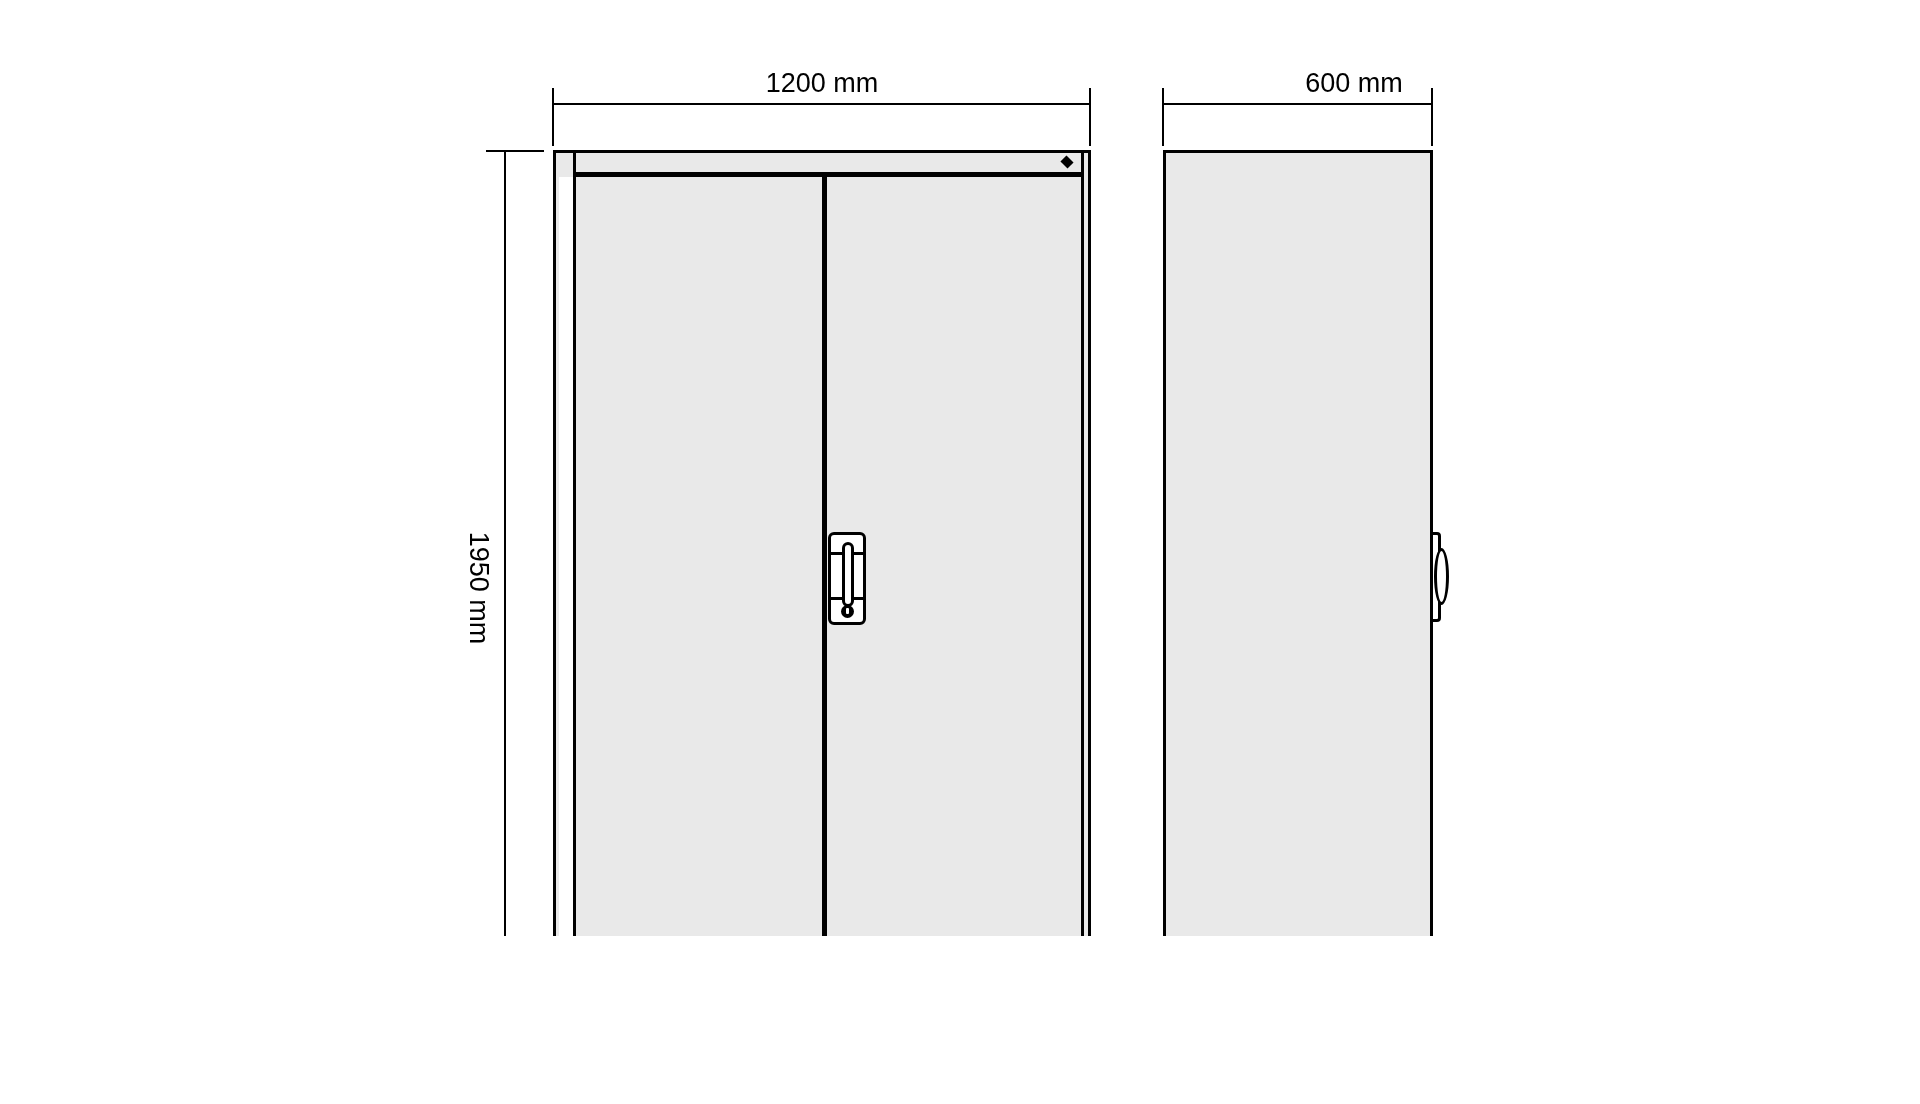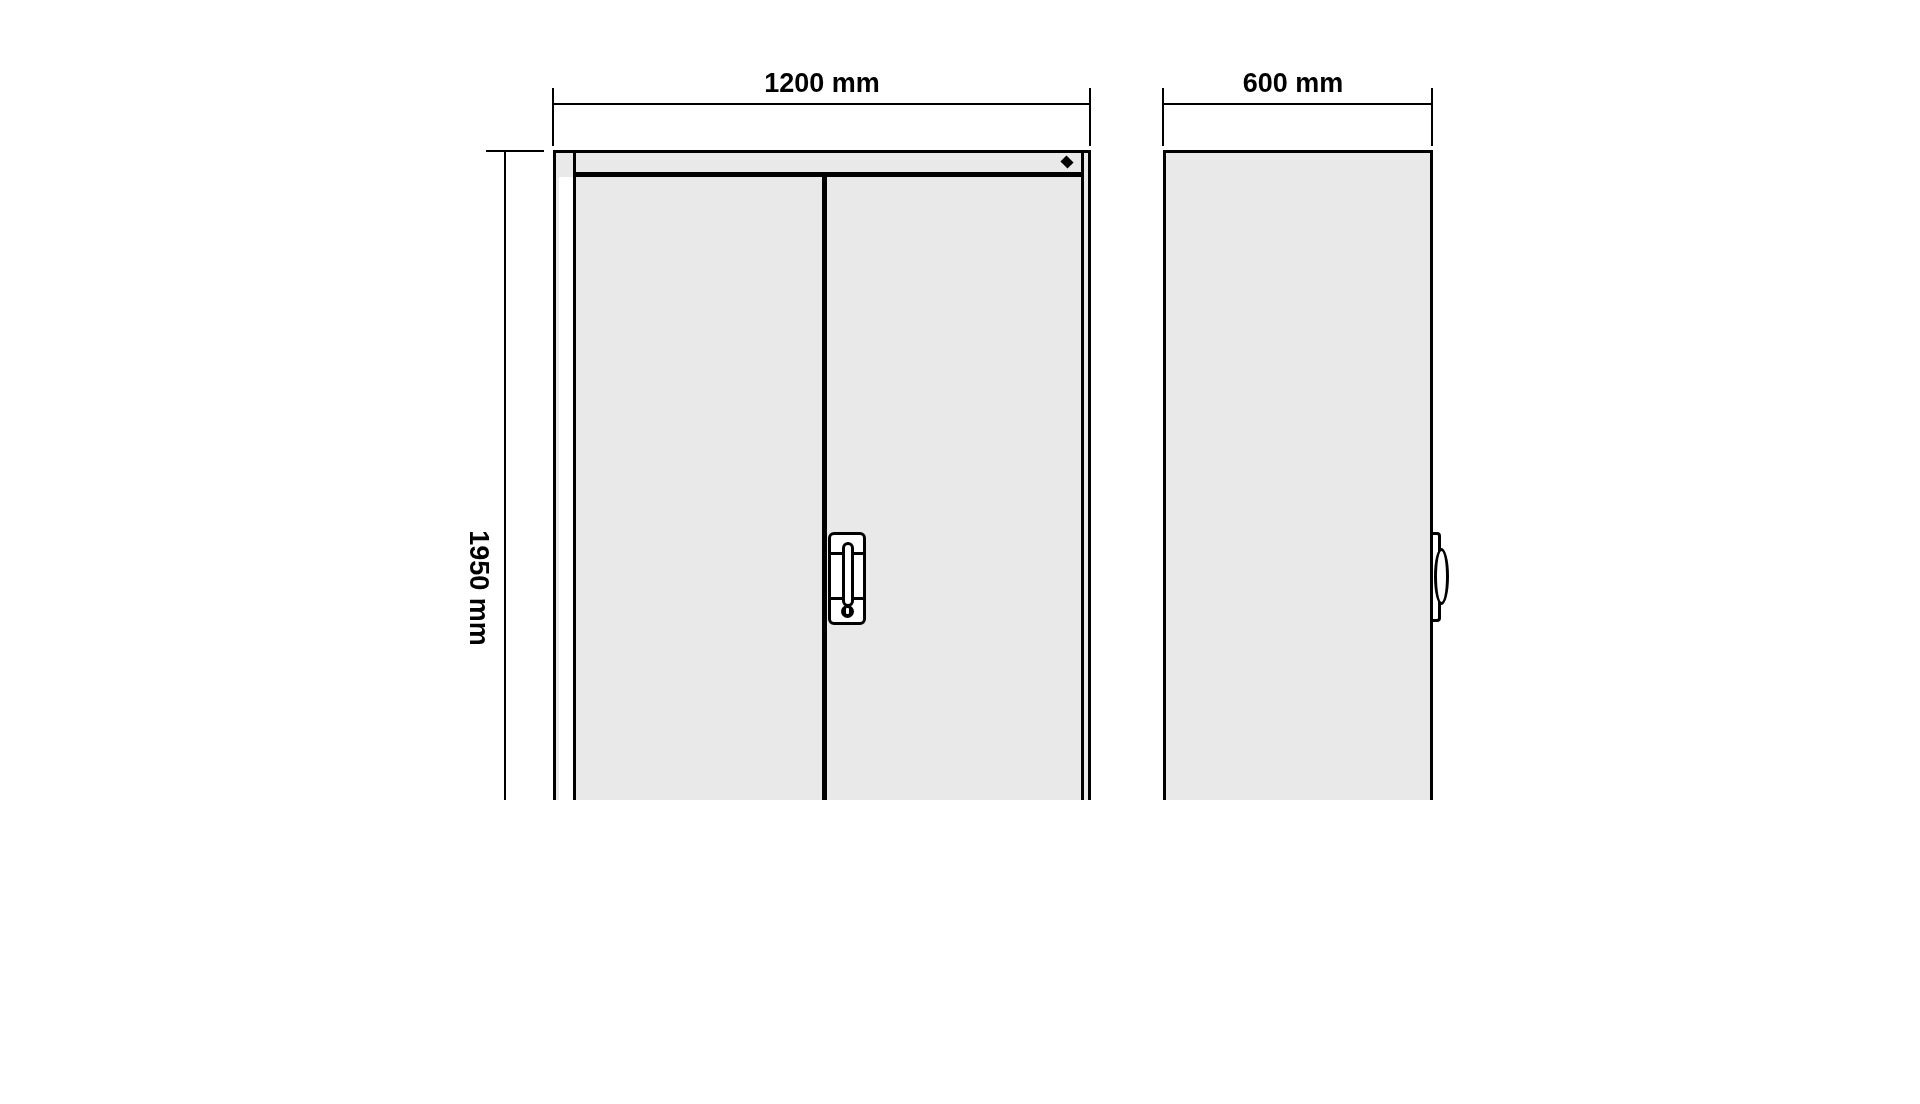--- a/index.html
+++ b/index.html
@@ -3,22 +3,22 @@
 <meta charset="utf-8">
 <style>
   :root{
     --line:#000000;
     --panel:#e9e9e9;
     --marker:#2bd42b;
     --bg:#ffffff;
   }
   html,body{margin:0;padding:0;background:var(--bg);}
   #stage{
-    position:relative;width:1920px;height:800px;background:var(--bg);
-    font-family:"Liberation Sans", sans-serif;color:#000;overflow:hidden;font-weight:bold;
+    position:relative;width:1920px;height:936px;background:var(--bg);
+    font-family:"Liberation Sans", sans-serif;color:#000;overflow:hidden;
   }
   .hline{position:absolute;background:var(--line);height:2px;}
   .vline{position:absolute;background:var(--line);width:2px;}
   .dim-label{
     position:absolute;font-size:27px;line-height:27px;color:#000;
     text-align:center;white-space:nowrap;
   }
   
   .cab-front{
     position:absolute;left:553px;top:150px;width:538px;height:879px;
@@ -108,20 +108,20 @@
   <div class="green-dot" style="left:1202px;top:1026px;"></div>
 
   <div class="dim-line-h" style="left:553px;width:538px;"></div>
   <div class="dim-tick-v" style="left:552px;"></div>
   <div class="dim-tick-v" style="left:1089px;"></div>
   <div class="dim-label" style="left:553px;top:70px;width:538px;">1200 mm</div>
 
   <div class="dim-line-h" style="left:1163px;width:270px;"></div>
   <div class="dim-tick-v" style="left:1162px;"></div>
   <div class="dim-tick-v" style="left:1431px;"></div>
-  <div class="dim-label" style="left:1158px;top:70px;width:270px;">600 mm</div>
+  <div class="dim-label" style="left:1219px;top:70px;width:270px;">600 mm</div>
 
   <div class="vline" style="left:504px;top:151px;height:873px;"></div>
   <div class="hline" style="left:486px;top:150px;width:58px;"></div>
   <div class="hline" style="left:486px;top:1022px;width:58px;"></div>
   <div class="rot-label">1950 mm</div>
 
 </div>
 
 </body></html>

